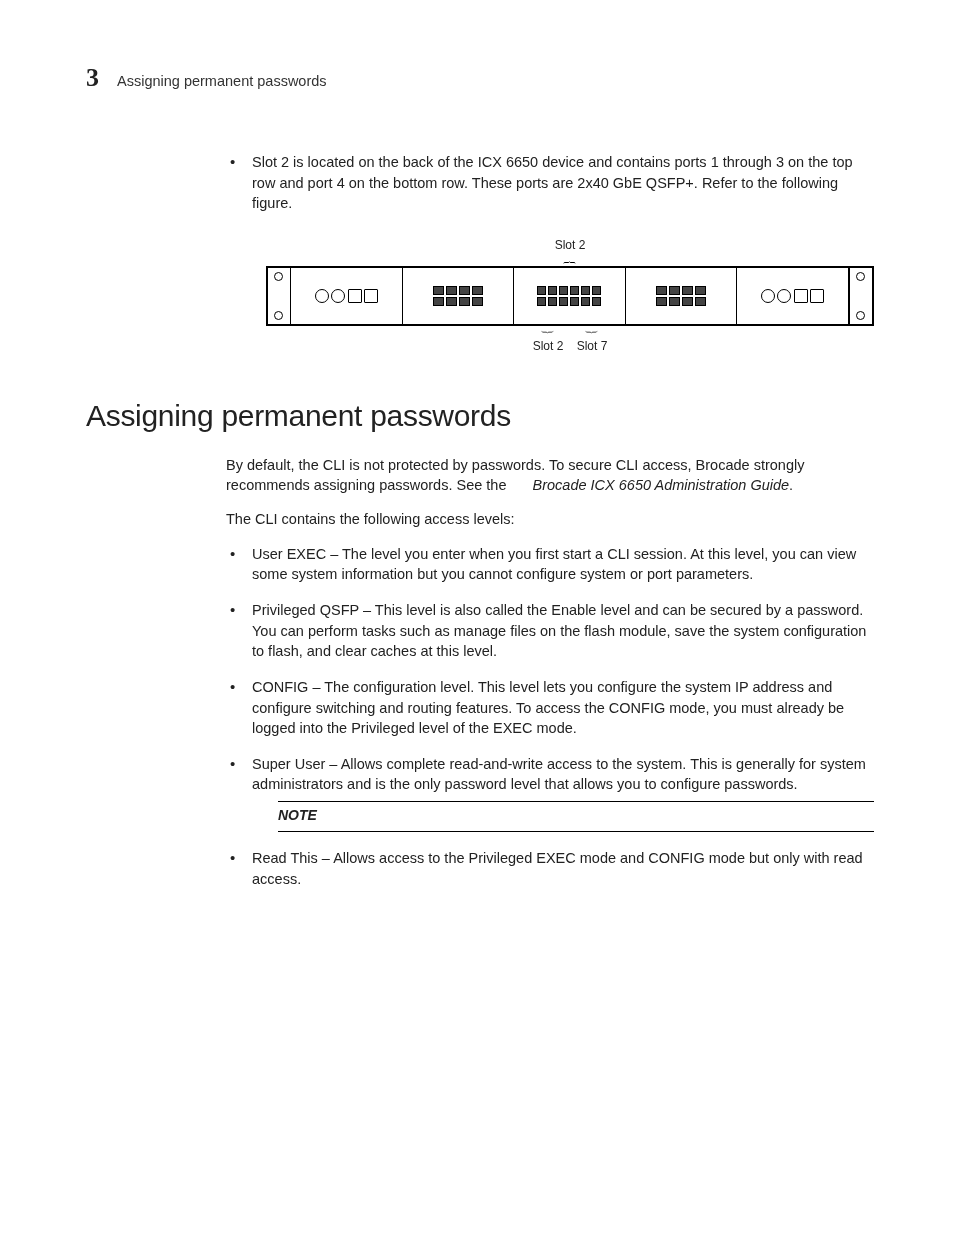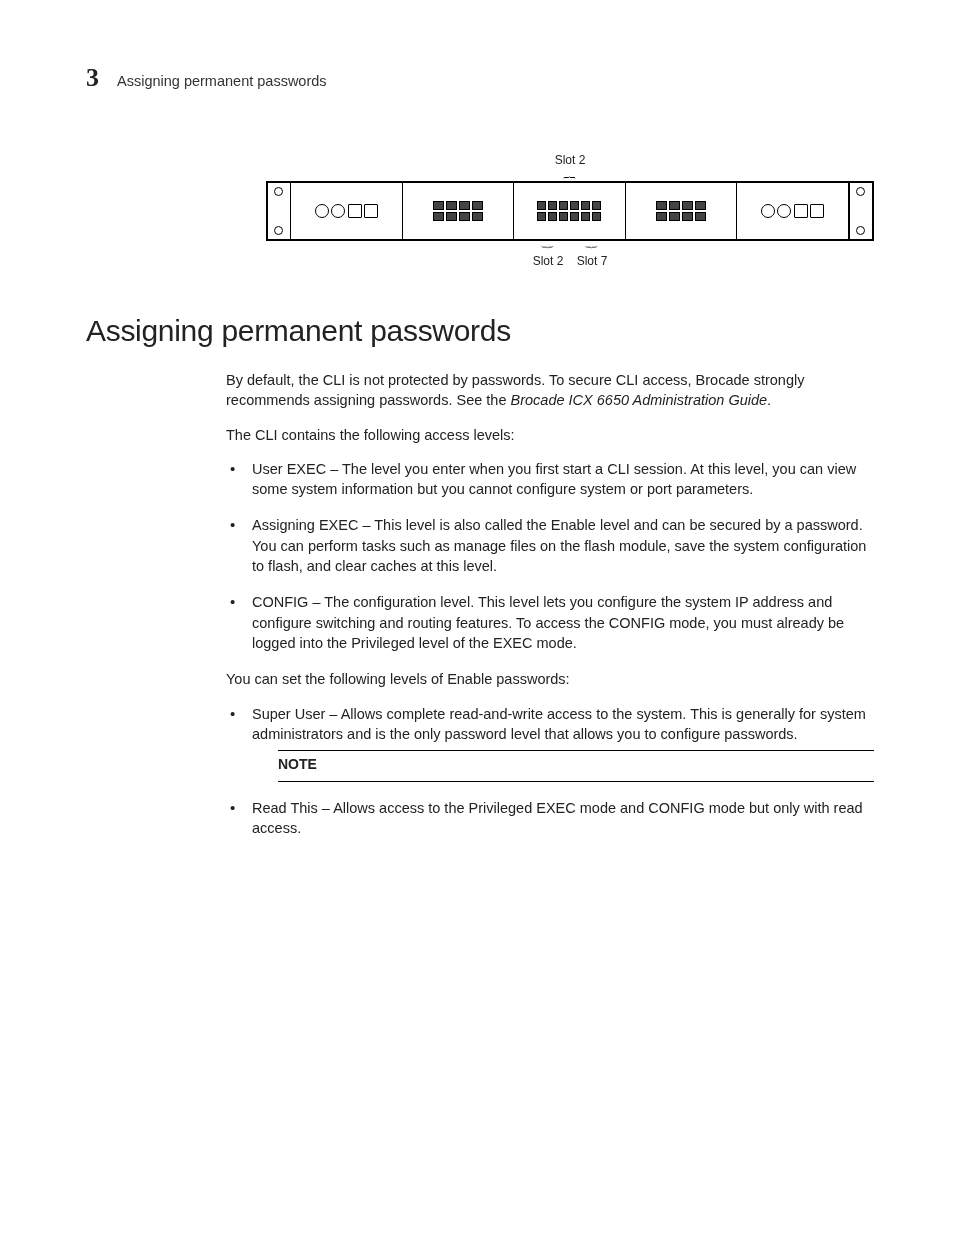--- a/index.html
+++ b/index.html
@@ -105,40 +105,44 @@
   h1.section {
     font-family: Arial, Helvetica, sans-serif;
     font-weight: 400;
     font-size: 30px;
     margin: 40px 0 18px 0;
     letter-spacing: -0.3px;
     font-stretch: condensed;
   }
   p { margin: 0 0 14px 0; }
   .bold { font-weight: normal; }
-  .italic { font-style: italic; }
+  .italic { font-style: italic; margin-left: 22px; }
   .note {
     border-top: 1px solid #000;
     border-bottom: 1px solid #000;
     padding: 4px 0 6px 0;
     margin: 6px 0 14px 26px;
+    font-style: italic;
   }
   .note-title { font-weight:bold; font-size:14px; }
 </style>
 </head>
 <body>
 
 <div class="page">
 
   <div class="header-row">
     <span class="chapnum">3</span>
     <span class="header-text">Assigning permanent passwords</span>
   </div>
 
   <div class="body-indent">
+    <ul class="bullets">
+      <li>Slot 2 is located on the back of the ICX 6650 device and contains ports 1 through 3 on the top row and port 4 on the bottom row. These ports are 2x40 GbE QSFP+. Refer to the following figure.</li>
+    </ul>
 
     <div class="figure-wrap">
       <div class="fig-label-top">Slot 2</div>
       <div class="fig-bracket-top">︷</div>
       <div class="device">
         <div class="endcap"></div>
         <div class="module">
           <div class="portset">
               <div class="port hex"></div>
               <div class="port hex"></div>
@@ -215,25 +219,24 @@
   <h1 class="section">Assigning permanent passwords</h1>
 
   <div class="body-indent">
     <p>
       <span>By default, the CLI is not protected by passwords. To secure CLI access, Brocade strongly recommends assigning passwords. See the </span><span class="italic">Brocade ICX 6650 Administration Guide</span><span>.</span>
     </p>
     <p>The CLI contains the following access levels:</p>
 
     <ul class="bullets">
       <li><span class="bold">User EXEC</span><span> – The level you enter when you first start a CLI session. At this level, you can view some system information but you cannot configure system or port parameters.</span></li>
-      <li><span class="bold">Assigning EXEC</span><span> – This level is also called the Enable level and can be secured by a password. You can perform tasks such as manage files on the flash module, save the system configuration to flash, and clear caches at this level.</span></li>
+      <li><span class="bold">Privileged QSFP</span><span> – This level is also called the Enable level and can be secured by a password. You can perform tasks such as manage files on the flash module, save the system configuration to flash, and clear caches at this level.</span></li>
       <li><span class="bold">CONFIG</span><span> – The configuration level. This level lets you configure the system IP address and configure switching and routing features. To access the CONFIG mode, you must already be logged into the Privileged level of the EXEC mode.</span></li>
     </ul>
 
-    <p>You can set the following levels of Enable passwords:</p>
 
     <ul class="bullets">
       <li>
         <span class="bold">Super User</span><span> – Allows complete read-and-write access to the system. This is generally for system administrators and is the only password level that allows you to configure passwords.</span>
         <div class="note">
           <div class="note-title">NOTE</div>
         </div>
       </li>
       <li><span class="bold">Read This</span><span> – Allows access to the Privileged EXEC mode and CONFIG mode but only with read access.</span></li>
     </ul>

